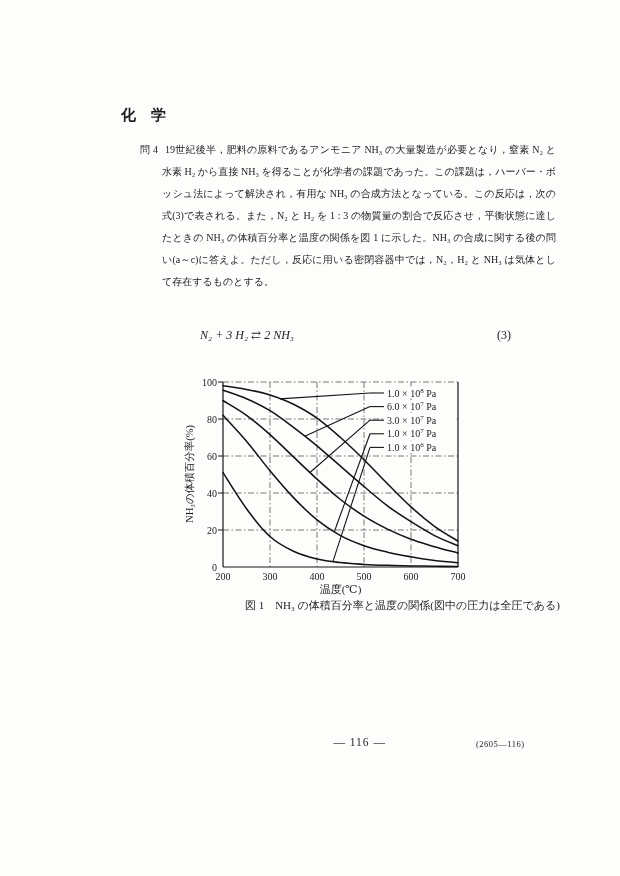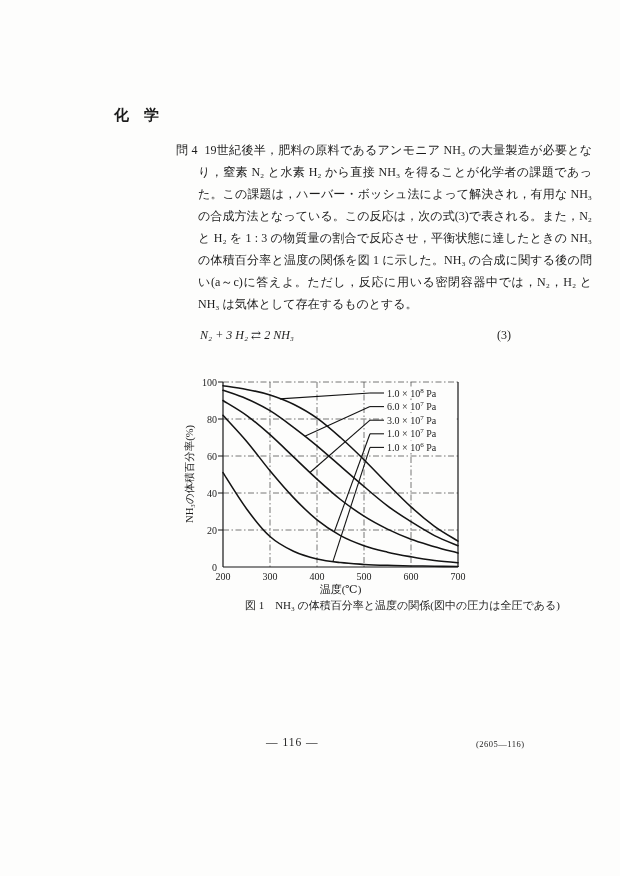--- a/index.html
+++ b/index.html
@@ -6,41 +6,41 @@
   .page{
     position:relative;
     width:620px;height:876px;
     background:#fdfdfc;
     color:#1c1c1c;
     font-family:"Liberation Serif","DejaVu Serif",serif;
     overflow:hidden;
     margin:0 auto;
   }
   .subject-title{
-    position:absolute;left:114px;top:106px;
+    position:absolute;left:121px;top:106px;
     font-size:15px;font-weight:bold;
   }
   .q-para{
     position:absolute;left:140px;top:139px;width:394px;
-    font-size:12px;line-height:22px;
+    font-size:10px;line-height:22px;
     text-align:justify;
-    padding-left:22px;text-indent:-22px;margin-left:36px;
+    padding-left:22px;text-indent:-22px;
   }
   .q-label{margin-right:7px;}
   .equation-row{position:absolute;left:200px;top:328px;width:320px;font-size:12px;font-style:italic;}
   .equation-number{position:absolute;left:497px;top:328px;font-size:12px;}
   .chart-wrap{position:absolute;left:163px;top:368px;width:312px;height:228px;}
   svg text{font-family:"Liberation Serif","DejaVu Serif",serif;fill:#1c1c1c;}
   .figure-caption{
     position:absolute;left:120px;top:598px;width:440px;
     font-size:11px;text-align:right;
   }
   .page-number{
     position:absolute;left:266px;top:736px;width:120px;
-    font-size:11.5px;text-align:left;letter-spacing:1px;
+    font-size:11.5px;text-align:right;letter-spacing:1px;
   }
   .page-code{
     position:absolute;left:476px;top:739px;
     font-size:8.5px;letter-spacing:0.5px;
   }
 </style>
 </head>
 <body>
 
 <div class="page">

